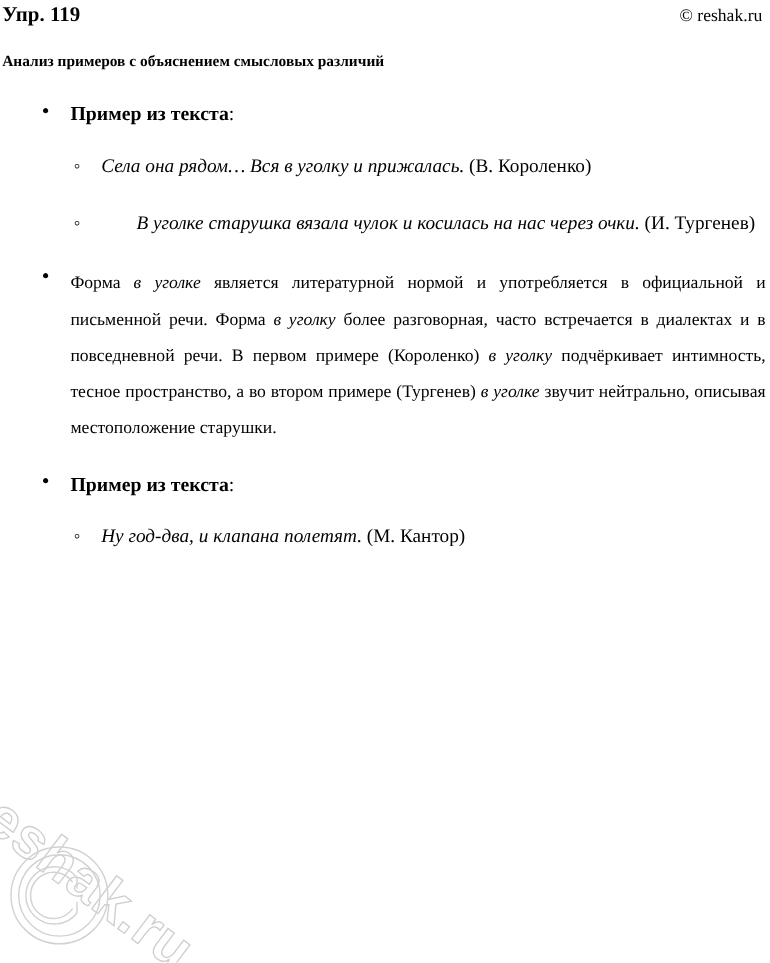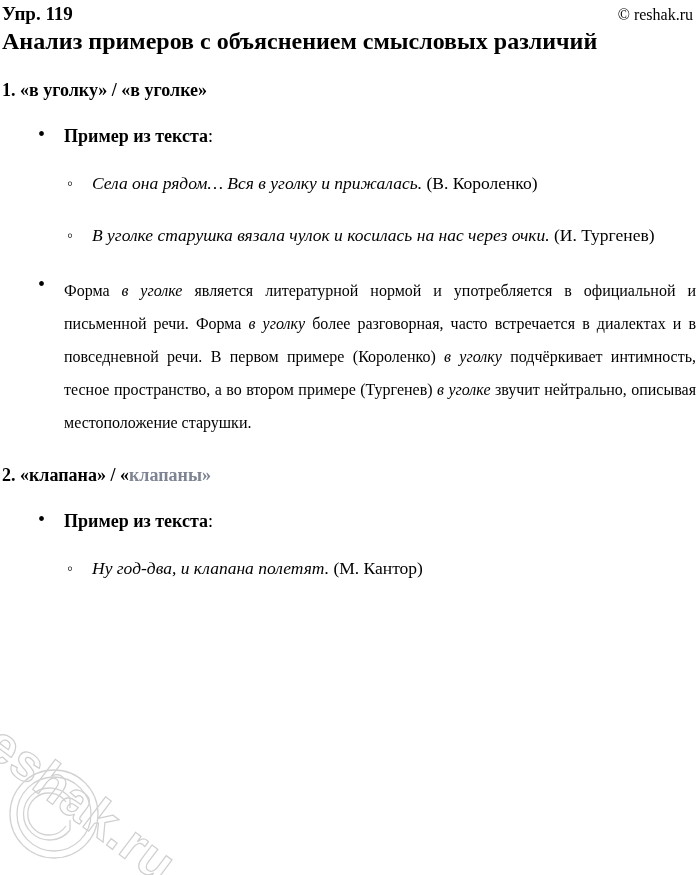--- a/index.html
+++ b/index.html
@@ -71,23 +71,24 @@
     font-weight: 700;
     line-height: 22px;
   }
   .site-mark {
     font-size: 16px;
     line-height: 22px;
     padding-right: 4px;
   }
 
   .doc-title {
-    font-size: 24px;
-    font-weight: 700;
-    line-height: 24px;
+    font-size: 14px;
+    font-weight: 700;
+    line-height: 24px;
+    margin-top: 16px;
   }
 
   .section-heading {
     font-size: 18px;
     font-weight: 700;
     line-height: 24px;
     margin-top: 25px;
   }
   .section-heading.second {
     margin-top: 24px;
@@ -143,20 +144,21 @@
     color: #000;
   }
   li.lvl2-item .quote {
     font-style: italic;
   }
   li.lvl2-item .author {
     font-style: normal;
   }
   li.lvl2-item.justified > .quote {
     display: inline;
+    margin-left: 32px;
   }
 
   .explanation {
     font-size: 16px;
     line-height: 33px;
     text-align: justify;
     text-justify: inter-word;
     margin-top: 6px;
     padding-right: 1px;
   }
@@ -178,39 +180,37 @@
 
 <div class="page">
 
   <div class="header-row">
     <div class="ex-number">Упр. 119</div>
     <div class="site-mark">© reshak.ru</div>
   </div>
 
   <div class="doc-title">Анализ примеров с объяснением смысловых различий</div>
 
-  <div class="section-heading">1. «в уголку» / «в уголке»</div>
 
   <ul class="lvl1">
     <li class="lvl1-item">
       <div class="lvl1-label"><span>Пример из текста</span><span class="plain">:</span></div>
 
       <ul class="lvl2">
         <li class="lvl2-item"><span class="quote">Села она рядом… Вся в уголку и прижалась.</span> <span class="author">(В. Короленко)</span></li>
         <li class="lvl2-item justified"><span class="quote">В уголке старушка вязала чулок и косилась на нас через очки.</span> <span class="author">(И. Тургенев)</span></li>
       </ul>
     </li>
 
     <li class="lvl1-item">
 
       <div class="explanation"><span>Форма </span><em>в уголке</em><span> является литературной нормой и употребляется в официальной и письменной речи. Форма </span><em>в уголку</em><span> более разговорная, часто встречается в диалектах и в повседневной речи. В первом примере (Короленко) </span><em>в уголку</em><span> подчёркивает интимность, тесное пространство, а во втором примере (Тургенев) </span><em>в уголке</em><span> звучит нейтрально, описывая местоположение старушки.</span></div>
     </li>
   </ul>
 
-  <div class="section-heading second"><span>2. «клапана» / «</span><span class="dim">клапаны</span><span class="dim">»</span></div>
 
   <ul class="lvl1">
     <li class="lvl1-item">
       <div class="lvl1-label"><span>Пример из текста</span><span class="plain">:</span></div>
 
       <ul class="lvl2">
         <li class="lvl2-item"><span class="quote">Ну год-два, и клапана полетят.</span> <span class="author">(М. Кантор)</span></li>
       </ul>
     </li>
   </ul>

